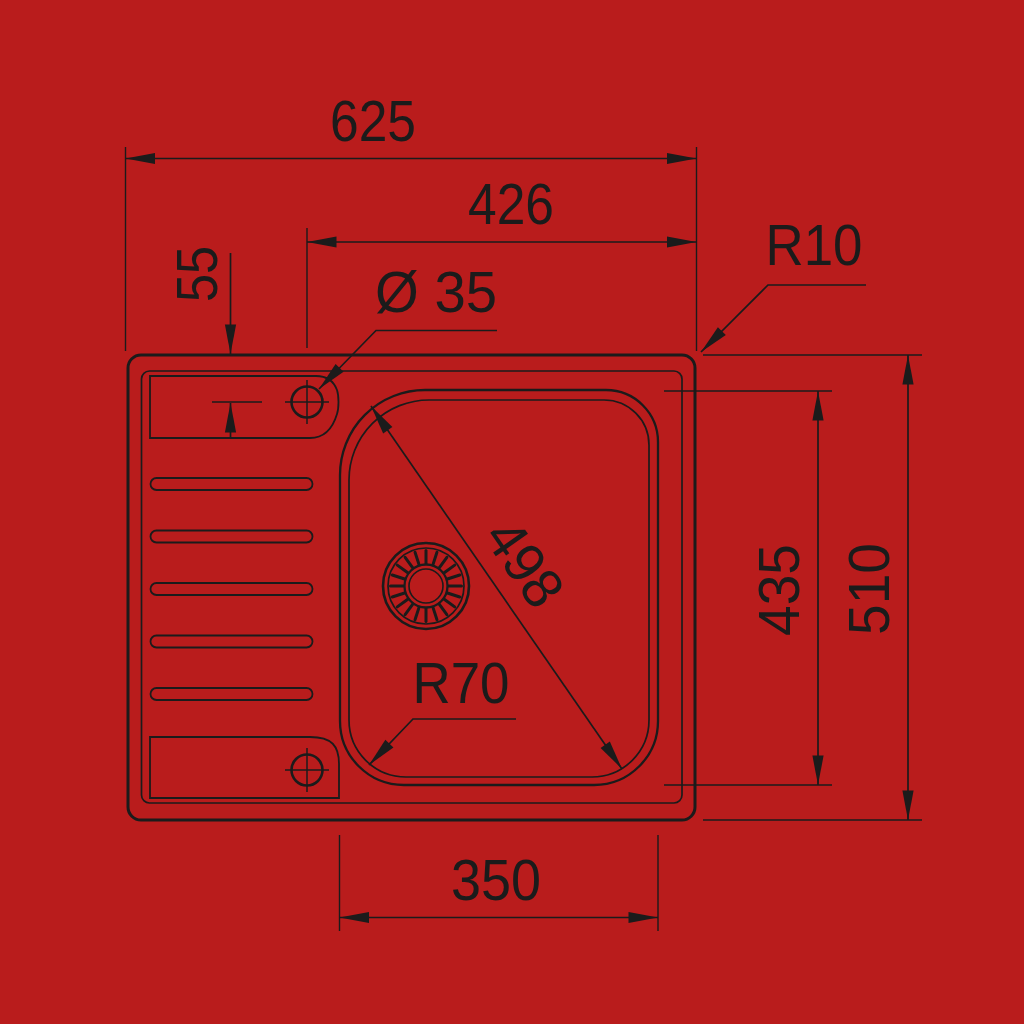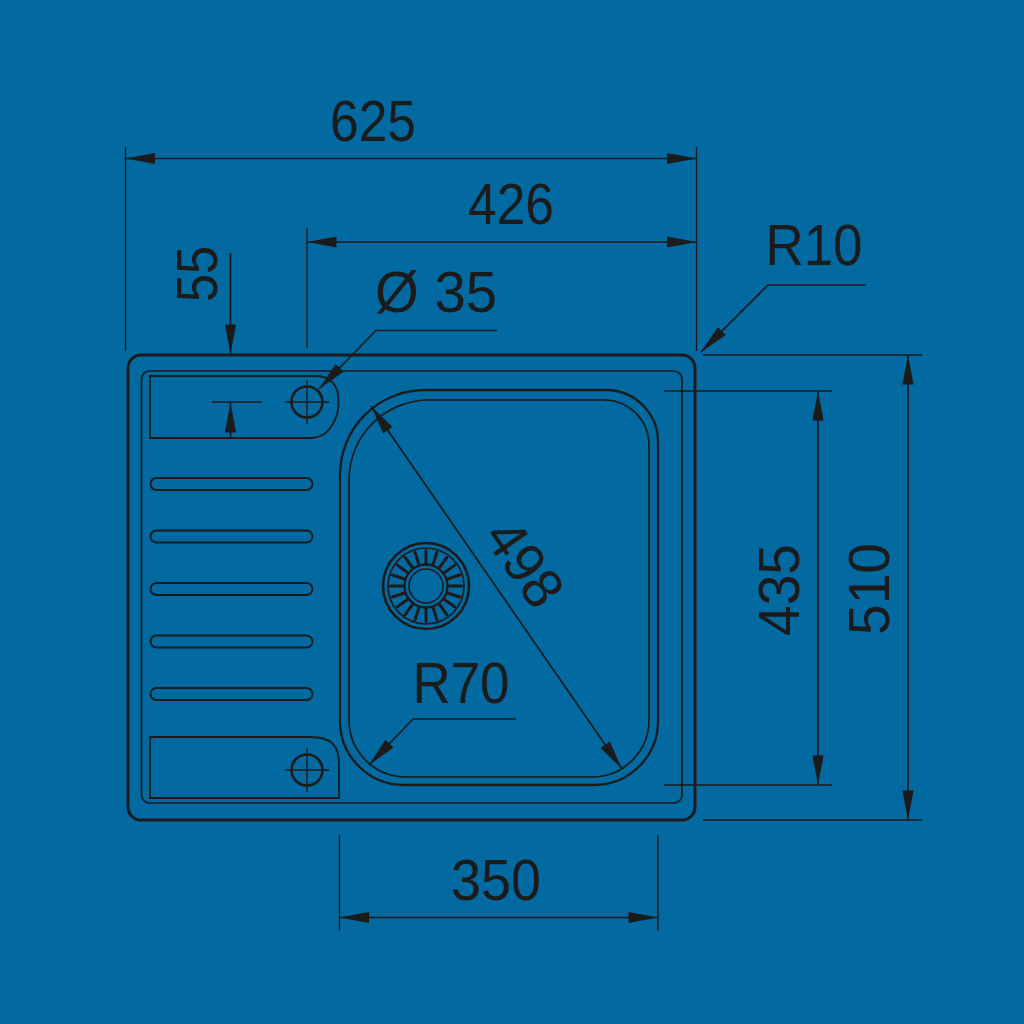--- a/index.html
+++ b/index.html
@@ -1,16 +1,16 @@
 <!DOCTYPE html>
 <html><head>
 <meta charset="utf-8">
 <style>
   html,body{margin:0;padding:0;background:#ffffff;}
-  .page{width:1024px;height:1024px;background:#0369a1;position:relative;overflow:hidden;}
+  .page{width:1024px;height:1024px;background:#b91c1c;position:relative;overflow:hidden;}
   svg{display:block;}
   .ln{stroke:#1b1b1b;fill:none;}
   .w3{stroke-width:3;}
   .w23{stroke-width:2.3;}
   .w26{stroke-width:2.6;}
   .w17{stroke-width:1.7;}
   .w16{stroke-width:1.6;}
   .w15{stroke-width:1.5;}
   .w14{stroke-width:1.4;}
   .w18{stroke-width:1.8;}

